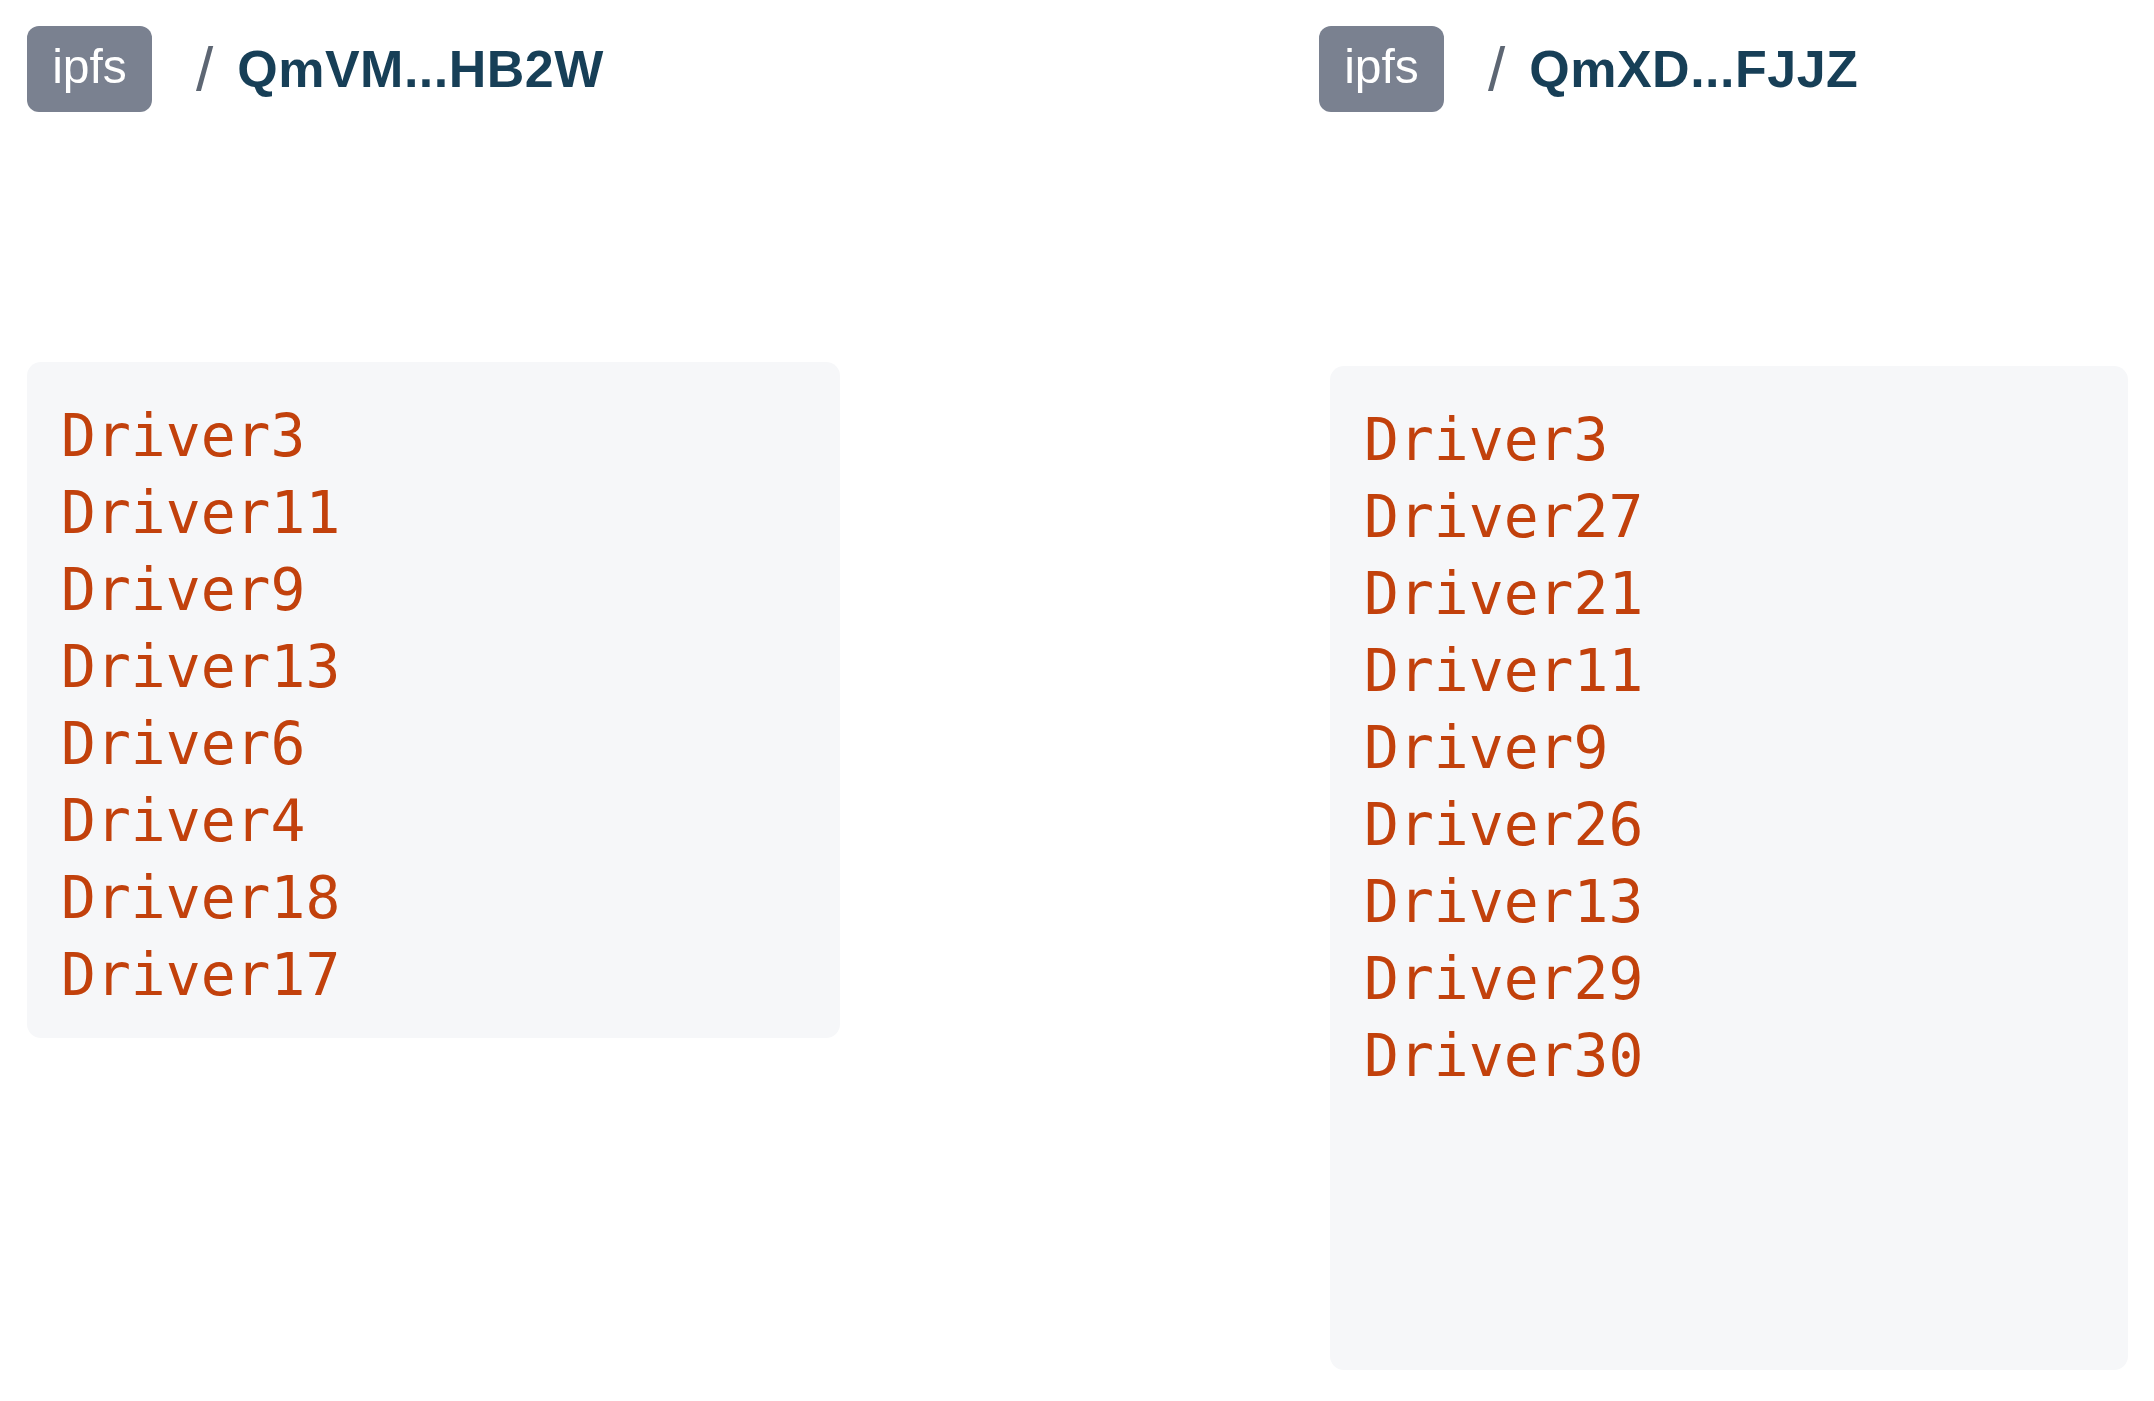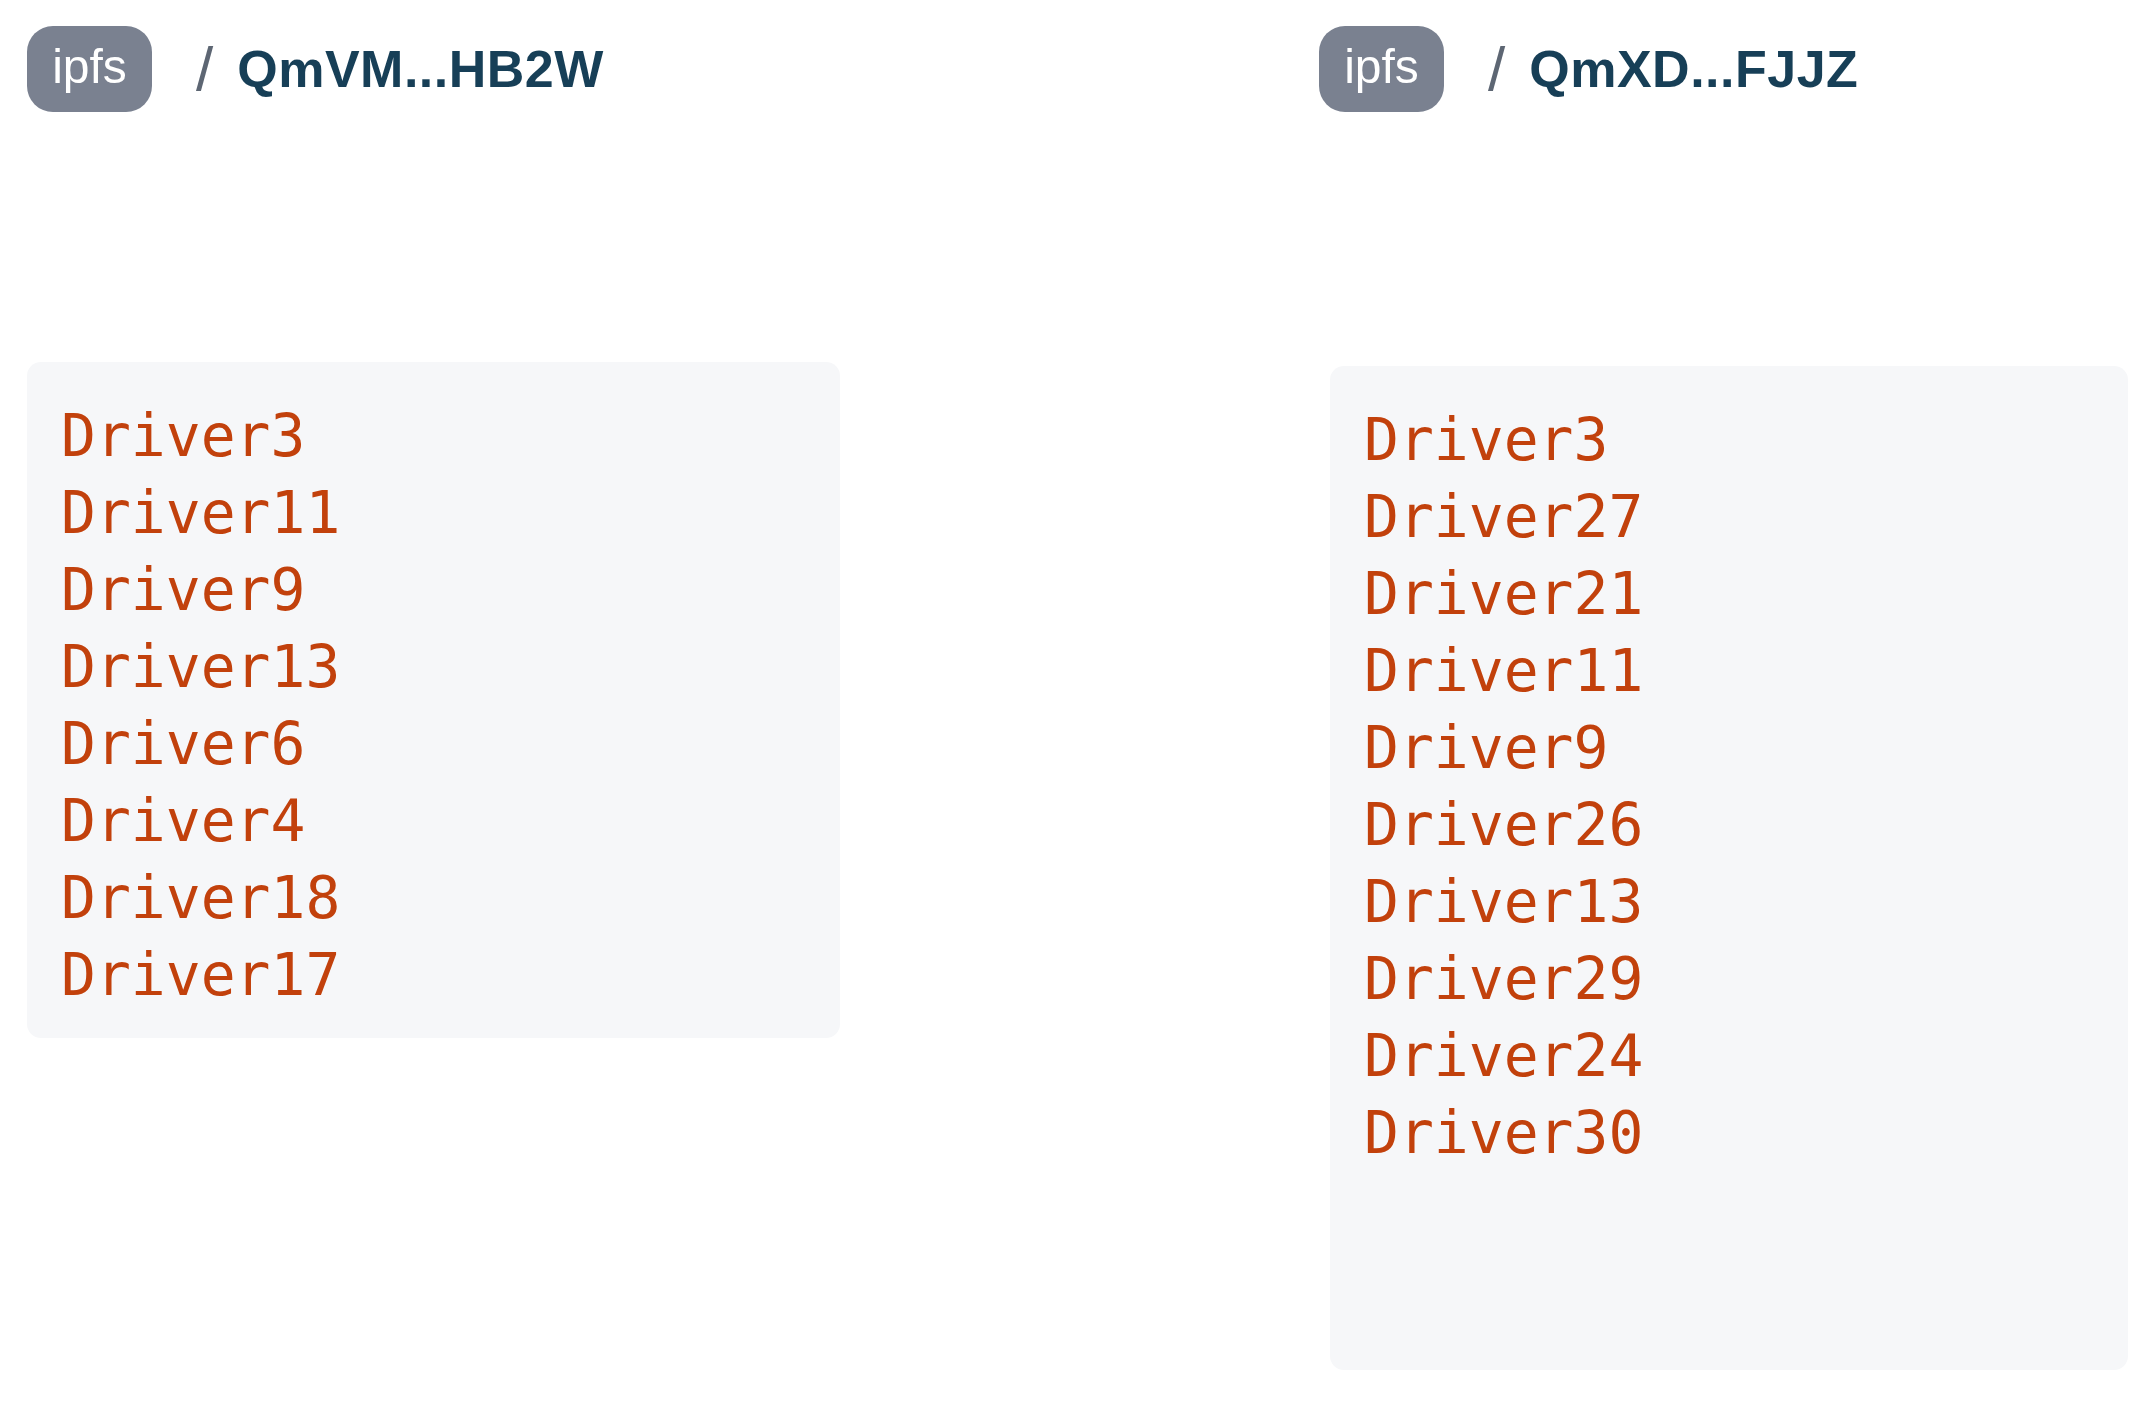--- a/index.html
+++ b/index.html
@@ -29,21 +29,21 @@
     display: flex;
     align-items: center;
     white-space: nowrap;
   }
   .ipfs-badge {
     display: inline-flex;
     align-items: center;
     justify-content: center;
     width: 125px;
     height: 86px;
-    border-radius: 26px;
+    border-radius: 12px;
     background: #7a8190;
     color: #ffffff;
     font-size: 48px;
     font-weight: 400;
     line-height: 1;
     padding-bottom: 4px;
     box-sizing: border-box;
   }
   .crumb-sep {
     color: #5d6673;
@@ -113,18 +113,17 @@
     </div>
     <div class="listbox">
         <div class="list-line">Driver3</div>
         <div class="list-line">Driver27</div>
         <div class="list-line">Driver21</div>
         <div class="list-line">Driver11</div>
         <div class="list-line">Driver9</div>
         <div class="list-line">Driver26</div>
         <div class="list-line">Driver13</div>
         <div class="list-line">Driver29</div>
-        <div class="list-line">Driver24</div>
         <div class="list-line">Driver30</div>
       </div>
   </div>
 
 </div>
 
 </body></html>

